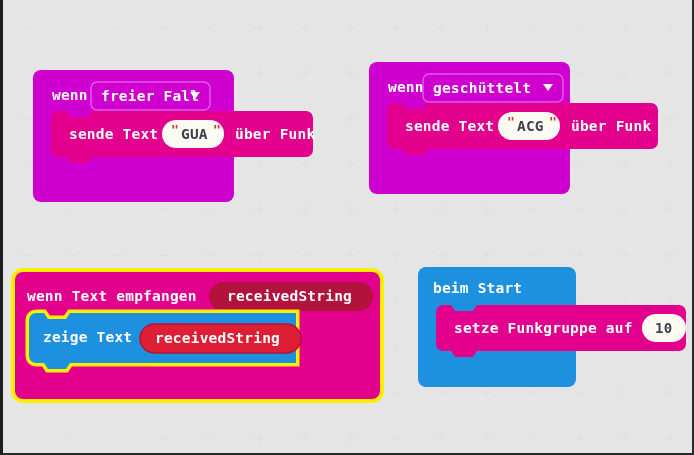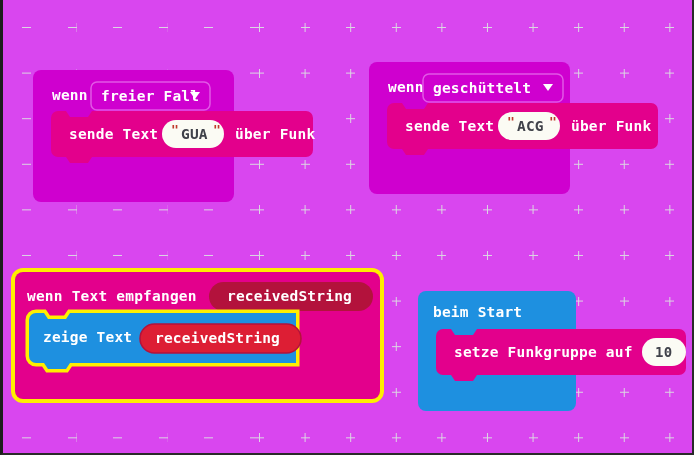--- a/index.html
+++ b/index.html
@@ -5,21 +5,21 @@
 <style>
   html, body {
     margin: 0;
     padding: 0;
     background: #ffffff;
   }
   #canvas {
     position: relative;
     width: 694px;
     height: 455px;
-    background-color: #d946ef;
+    background-color: #e5e5e5;
     overflow: hidden;
     box-sizing: border-box;
     border-left: 3px solid #1d1d1d;
     border-right: 2px solid #2a2a2a;
     border-bottom: 2px solid #2a2a2a;
     font-family: "DejaVu Sans Mono", "Liberation Mono", monospace;
   }
   
   #grid {
     position: absolute;
@@ -119,21 +119,21 @@
       <g>
         <path d="M18,48 a7,7 0 0 1 7,-7 h8 l4,6 h18 l4,-6 h226 v50 h-226 l-4,6 h-18 l-4,-6 h-8 a7,7 0 0 1 -7,-7 z" fill="none" stroke="#ffee00" stroke-width="7"></path>
         <path d="M18,48 a7,7 0 0 1 7,-7 h8 l4,6 h18 l4,-6 h226 v50 h-226 l-4,6 h-18 l-4,-6 h-8 a7,7 0 0 1 -7,-7 z" fill="#1e90e0"></path>
         <text class="tx" x="32" y="66">zeige Text</text>
         <rect x="129" y="52" width="161" height="29" rx="14.5" ry="14.5" fill="#dd1e34" stroke="#b3123c" stroke-width="1.5"></rect>
         <text class="tx" x="144" y="67">receivedString</text>
       </g>
     </svg>
   </div>
 
-  <div class="grp" style="left:411px; top:291px;">
+  <div class="grp" style="left:411px; top:267px;">
     <svg class="blk" width="280" height="120" viewBox="0 0 280 120">
       <path d="M4,8 a8,8 0 0 1 8,-8 h142 a8,8 0 0 1 8,8 v104 a8,8 0 0 1 -8,8 h-142 a8,8 0 0 1 -8,-8 z" fill="#1e90e0"></path>
       <text class="tx" x="19" y="22">beim Start</text>
 
       <g>
         <path d="M22,45 a7,7 0 0 1 7,-7 h8 l4,6 h18 l4,-6 h202 a7,7 0 0 1 7,7 v32 a7,7 0 0 1 -7,7 h-202 l-4,6 h-18 l-4,-6 h-8 a7,7 0 0 1 -7,-7 z" fill="#e3008c"></path>
         <text class="tx" x="40" y="61.5"></text>
         <text class="tx" x="40" y="61.5">setze Funkgruppe auf</text>
         <rect x="228" y="47" width="44" height="28" rx="14" ry="14" fill="#fbfbf4"></rect>
         <text class="tx tx-num" x="241" y="61.5">10</text>

